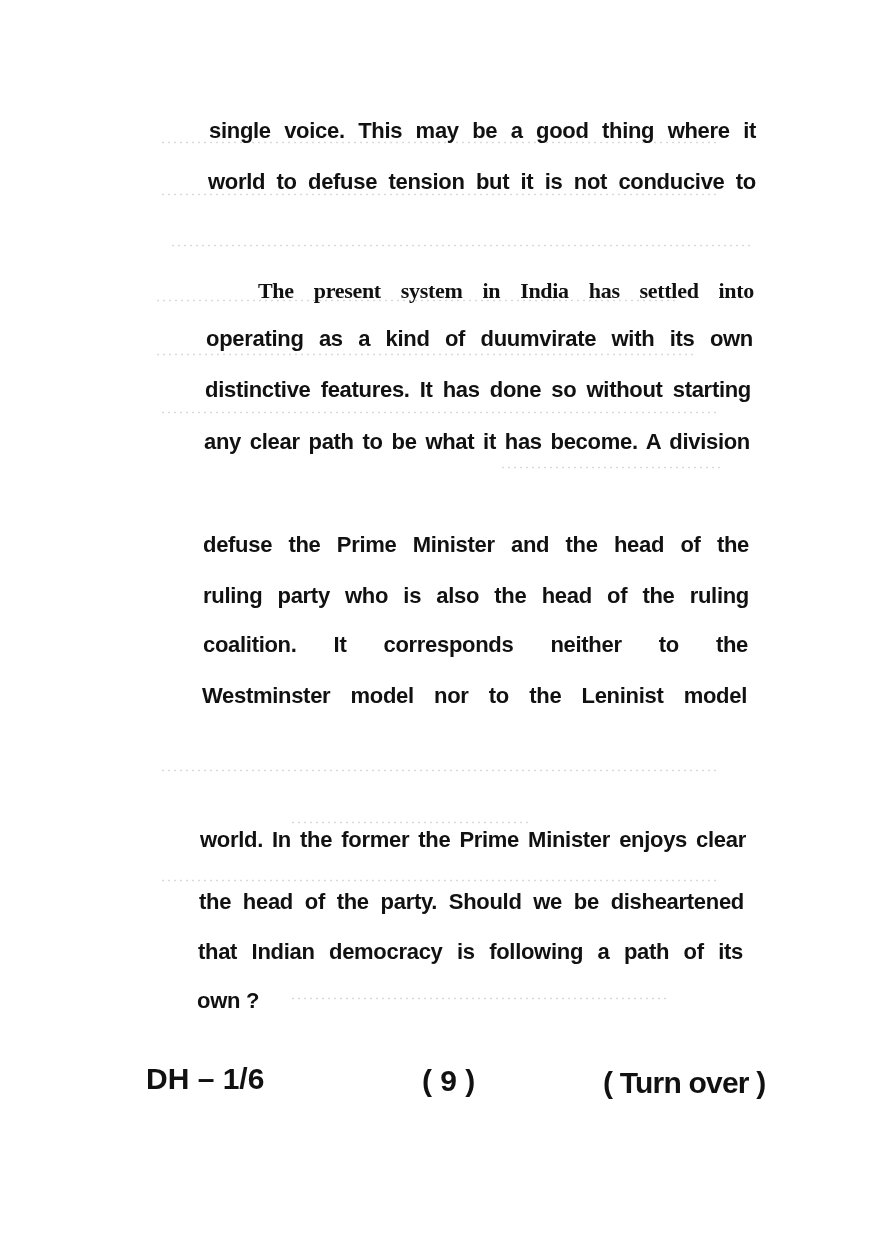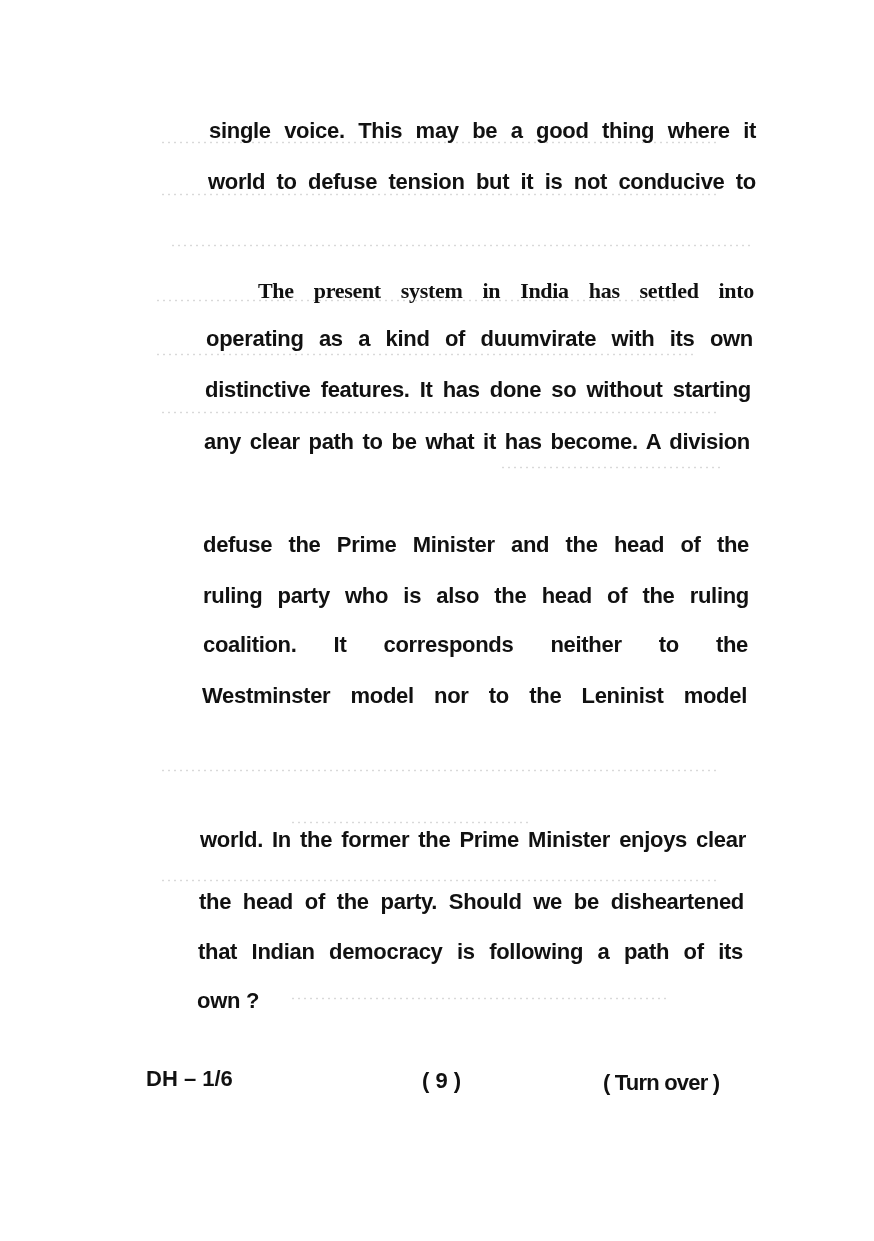--- a/index.html
+++ b/index.html
@@ -35,21 +35,21 @@
   }
   .ghost {
     position: absolute;
     height: 6px;
     background-image: radial-gradient(circle, #c8c8c8 0.8px, transparent 1.2px);
     background-size: 6px 5px;
     opacity: 0.7;
   }
   .footer {
     position: absolute;
-    font-size: 22px;
+    font-size: 30px;
     font-weight: bold;
     line-height: 26px;
     white-space: nowrap;
   }
 </style>
 </head>
 <body>
 
 <div class="page">
 

